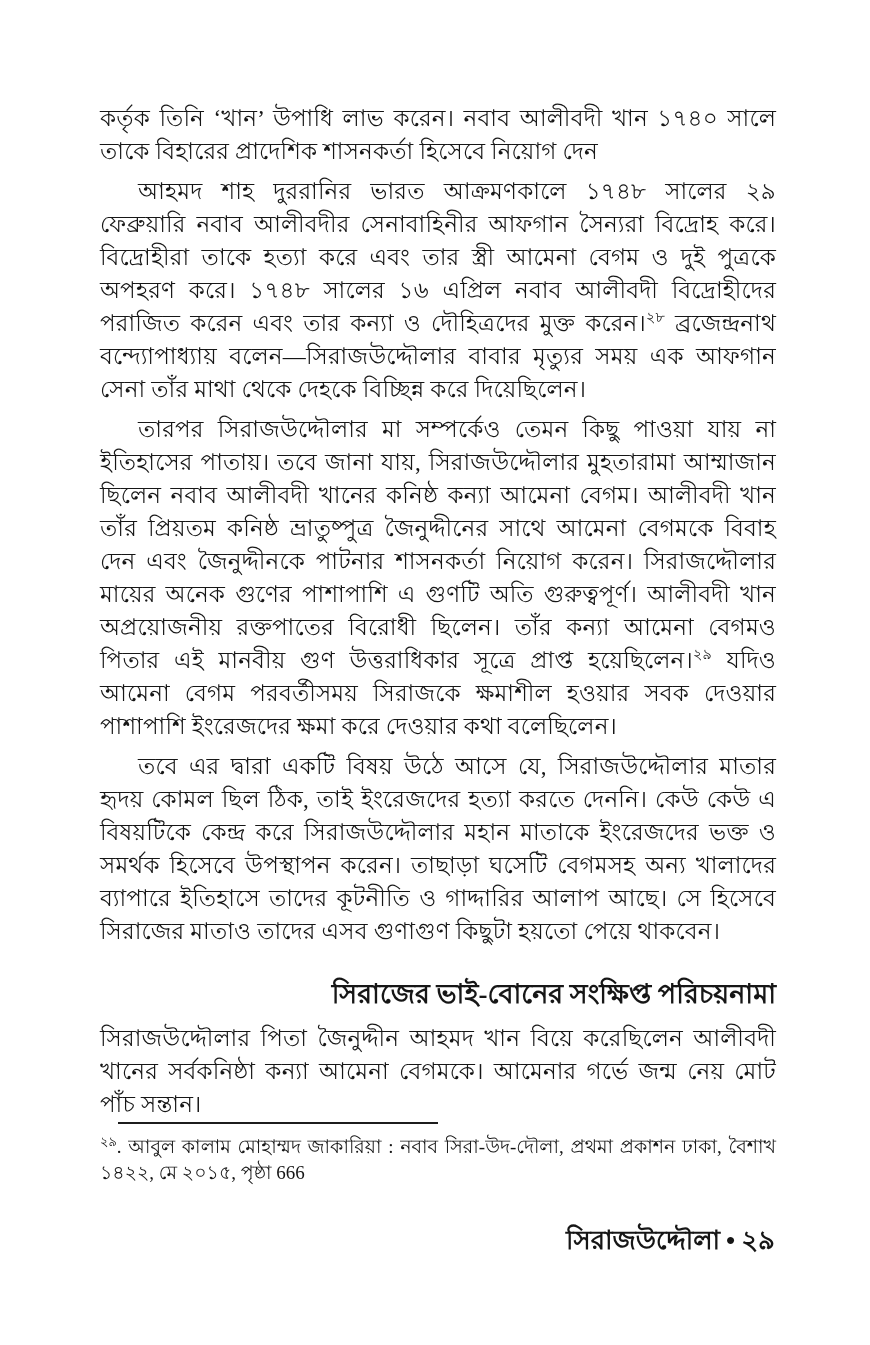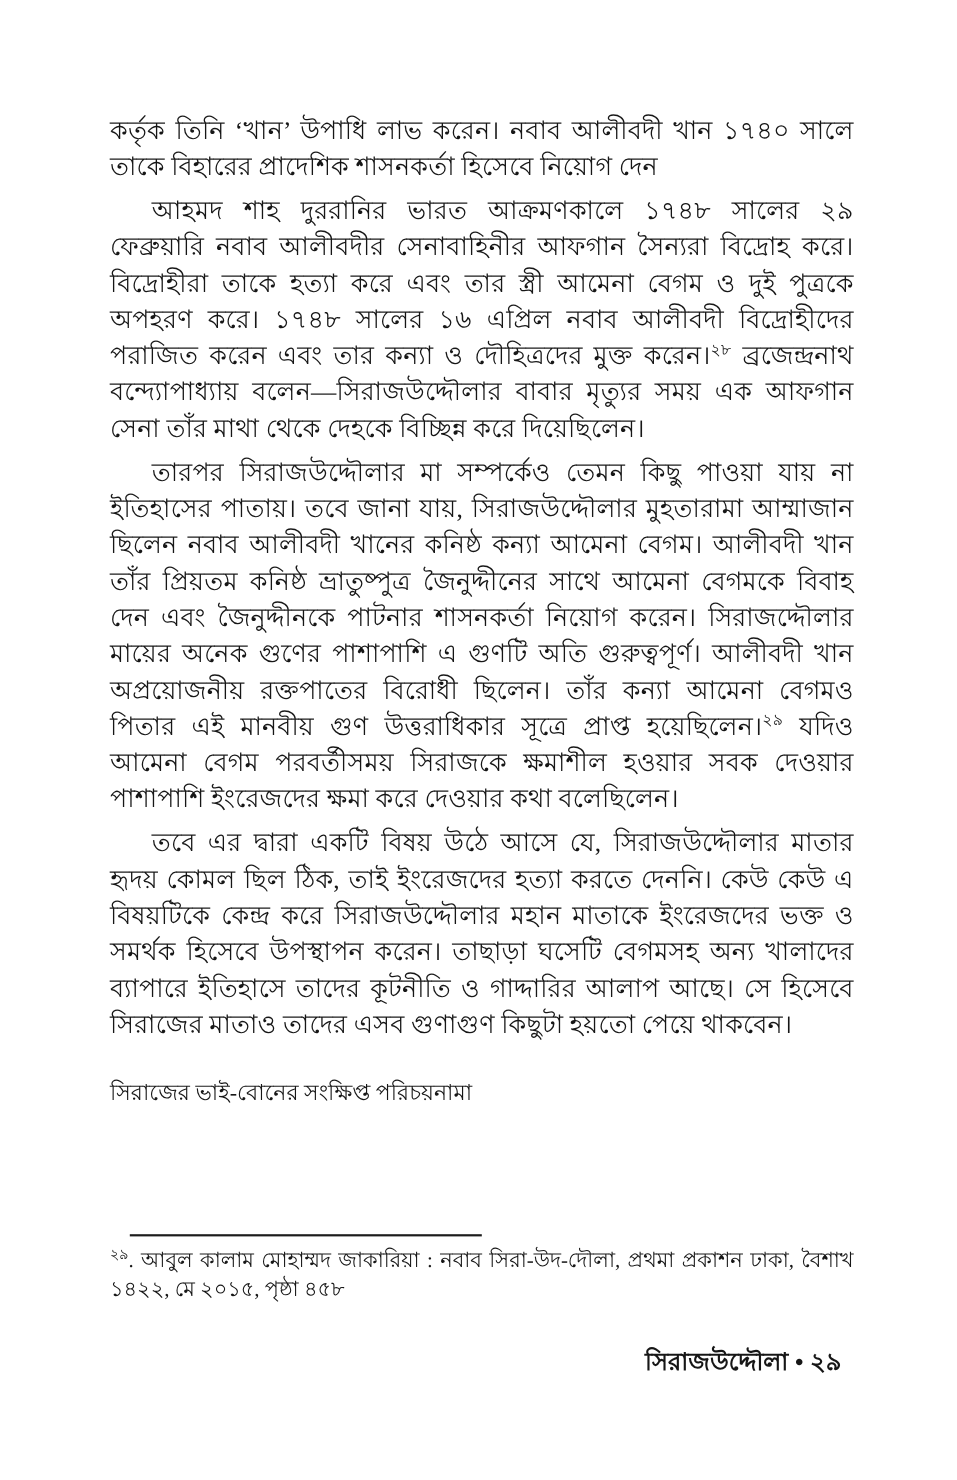--- a/index.html
+++ b/index.html
@@ -38,24 +38,25 @@
   }
   p.indent {
     text-indent: 38px;
   }
   sup.fn-ref {
     font-size: 0.62em;
     line-height: 0;
     vertical-align: super;
   }
   h2.section-heading {
-    font-size: 20px;
-    font-weight: normal;
+    font-size: 27px;
+    font-weight: bold;
     margin: 28px 0 10px 0;
     line-height: 36px;
+    text-align: right;
   }
   .footnotes {
     position: absolute;
     left: 100px;
     top: 1122px;
     width: 676px;
   }
   .fn-rule {
     width: 320px;
     height: 2px;
@@ -68,23 +69,23 @@
     text-align: justify;
     margin: 0;
   }
   sup.fn-marker {
     font-size: 0.68em;
     line-height: 0;
     vertical-align: super;
   }
   .page-footer {
     position: absolute;
-    right: 87px;
+    right: 77px;
     top: 1220px;
-    font-size: 22px;
+    font-size: 26px;
     font-weight: bold;
     white-space: nowrap;
   }
   .page-footer .bullet {
     padding: 0 6px;
   }
 </style>
 </head>
 <body>
 
@@ -96,25 +97,26 @@
 
     <p class="body-para indent"><span>আহমদ শাহ দুররানির ভারত আক্রমণকালে ১৭৪৮ সালের ২৯ ফেব্রুয়ারি নবাব আলীবদীর সেনাবাহিনীর আফগান সৈন্যরা বিদ্রোহ করে। বিদ্রোহীরা তাকে হত্যা করে এবং তার স্ত্রী আমেনা বেগম ও দুই পুত্রকে অপহরণ করে। ১৭৪৮ সালের ১৬ এপ্রিল নবাব আলীবদী বিদ্রোহীদের পরাজিত করেন এবং তার কন্যা ও দৌহিত্রদের মুক্ত করেন।</span><sup class="fn-ref">২৮</sup><span> ব্রজেন্দ্রনাথ বন্দ্যোপাধ্যায় বলেন—সিরাজউদ্দৌলার বাবার মৃত্যুর সময় এক আফগান সেনা তাঁর মাথা থেকে দেহকে বিচ্ছিন্ন করে দিয়েছিলেন।</span></p>
 
     <p class="body-para indent"><span>তারপর সিরাজউদ্দৌলার মা সম্পর্কেও তেমন কিছু পাওয়া যায় না ইতিহাসের পাতায়। তবে জানা যায়, সিরাজউদ্দৌলার মুহতারামা আম্মাজান ছিলেন নবাব আলীবদী খানের কনিষ্ঠ কন্যা আমেনা বেগম। আলীবদী খান তাঁর প্রিয়তম কনিষ্ঠ ভ্রাতুষ্পুত্র জৈনুদ্দীনের সাথে আমেনা বেগমকে বিবাহ দেন এবং জৈনুদ্দীনকে পাটনার শাসনকর্তা নিয়োগ করেন। সিরাজদ্দৌলার মায়ের অনেক গুণের পাশাপাশি এ গুণটি অতি গুরুত্বপূর্ণ। আলীবদী খান অপ্রয়োজনীয় রক্তপাতের বিরোধী ছিলেন। তাঁর কন্যা আমেনা বেগমও পিতার এই মানবীয় গুণ উত্তরাধিকার সূত্রে প্রাপ্ত হয়েছিলেন।</span><sup class="fn-ref">২৯</sup><span> যদিও আমেনা বেগম পরবর্তীসময় সিরাজকে ক্ষমাশীল হওয়ার সবক দেওয়ার পাশাপাশি ইংরেজদের ক্ষমা করে দেওয়ার কথা বলেছিলেন।</span></p>
 
     <p class="body-para indent"><span>তবে এর দ্বারা একটি বিষয় উঠে আসে যে, সিরাজউদ্দৌলার মাতার হৃদয় কোমল ছিল ঠিক, তাই ইংরেজদের হত্যা করতে দেননি। কেউ কেউ এ বিষয়টিকে কেন্দ্র করে সিরাজউদ্দৌলার মহান মাতাকে ইংরেজদের ভক্ত ও সমর্থক হিসেবে উপস্থাপন করেন। তাছাড়া ঘসেটি বেগমসহ অন্য খালাদের ব্যাপারে ইতিহাসে তাদের কূটনীতি ও গাদ্দারির আলাপ আছে। সে হিসেবে সিরাজের মাতাও তাদের এসব গুণাগুণ কিছুটা হয়তো পেয়ে থাকবেন।</span></p>
 
 
     <h2 class="section-heading">সিরাজের ভাই-বোনের সংক্ষিপ্ত পরিচয়নামা</h2>
 
+    <p class="body-para"><span>সিরাজউদ্দৌলার পিতা জৈনুদ্দীন আহমদ খান বিয়ে করেছিলেন আলীবদী খানের সর্বকনিষ্ঠা কন্যা আমেনা বেগমকে। আমেনার গর্ভে জন্ম নেয় মোট পাঁচ সন্তান।</span></p>
 
   </div>
 
   <div class="footnotes">
     <div class="fn-rule"></div>
-    <p class="footnote"><sup class="fn-marker">২৯</sup><span>. আবুল কালাম মোহাম্মদ জাকারিয়া : নবাব সিরা-উদ-দৌলা, প্রথমা প্রকাশন ঢাকা, বৈশাখ ১৪২২, মে ২০১৫, পৃষ্ঠা ৪৫৮</span></p>
+    <p class="footnote"><sup class="fn-marker">২৯</sup><span>. আবুল কালাম মোহাম্মদ জাকারিয়া : নবাব সিরা-উদ-দৌলা, প্রথমা প্রকাশন ঢাকা, বৈশাখ ১৪২২, মে ২০১৫, পৃষ্ঠা 666</span></p>
   </div>
 
   <div class="page-footer">
     <span>সিরাজউদ্দৌলা</span><span class="bullet">•</span><span>২৯</span>
   </div>
 
 </div>
 
 </body></html>

